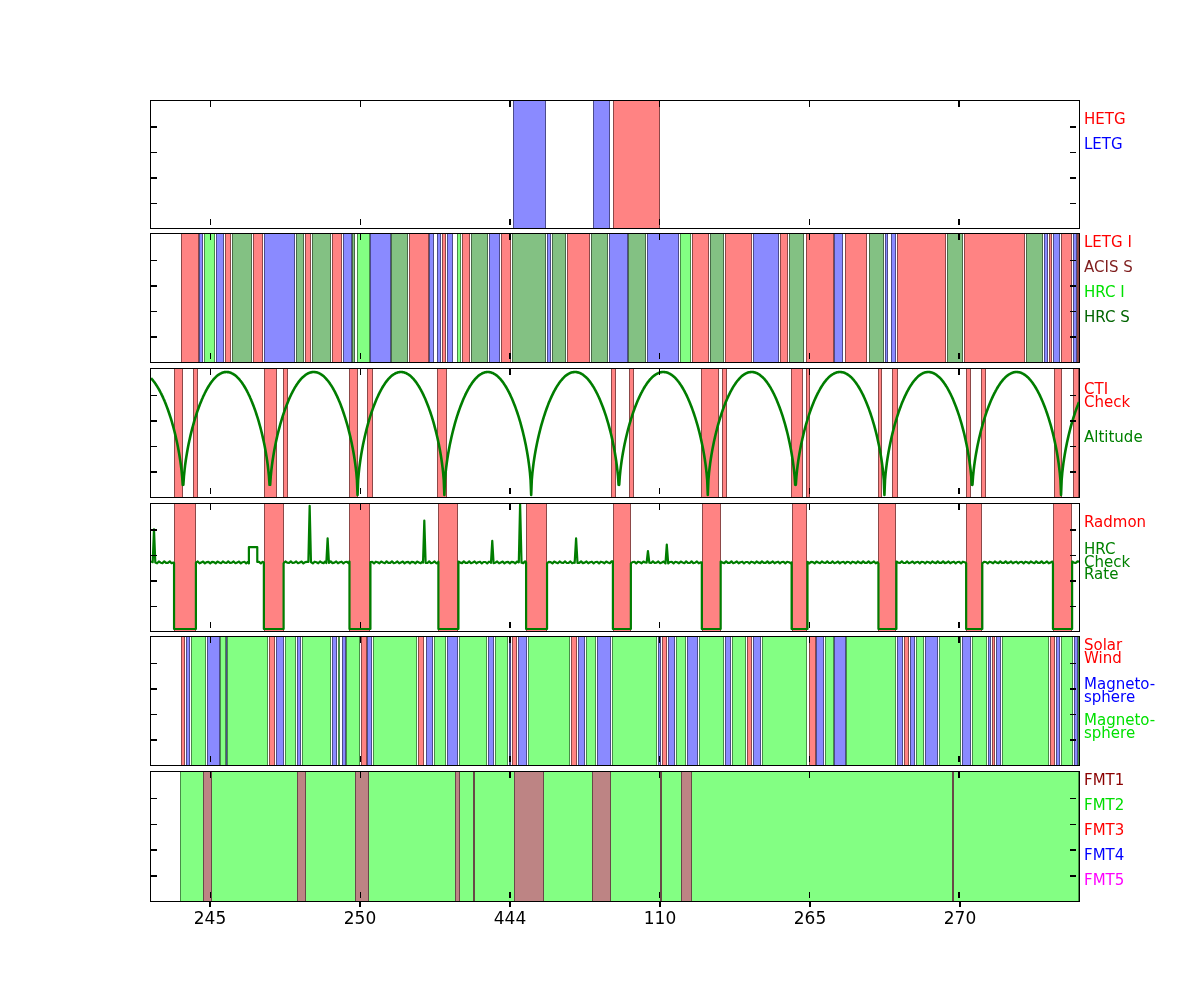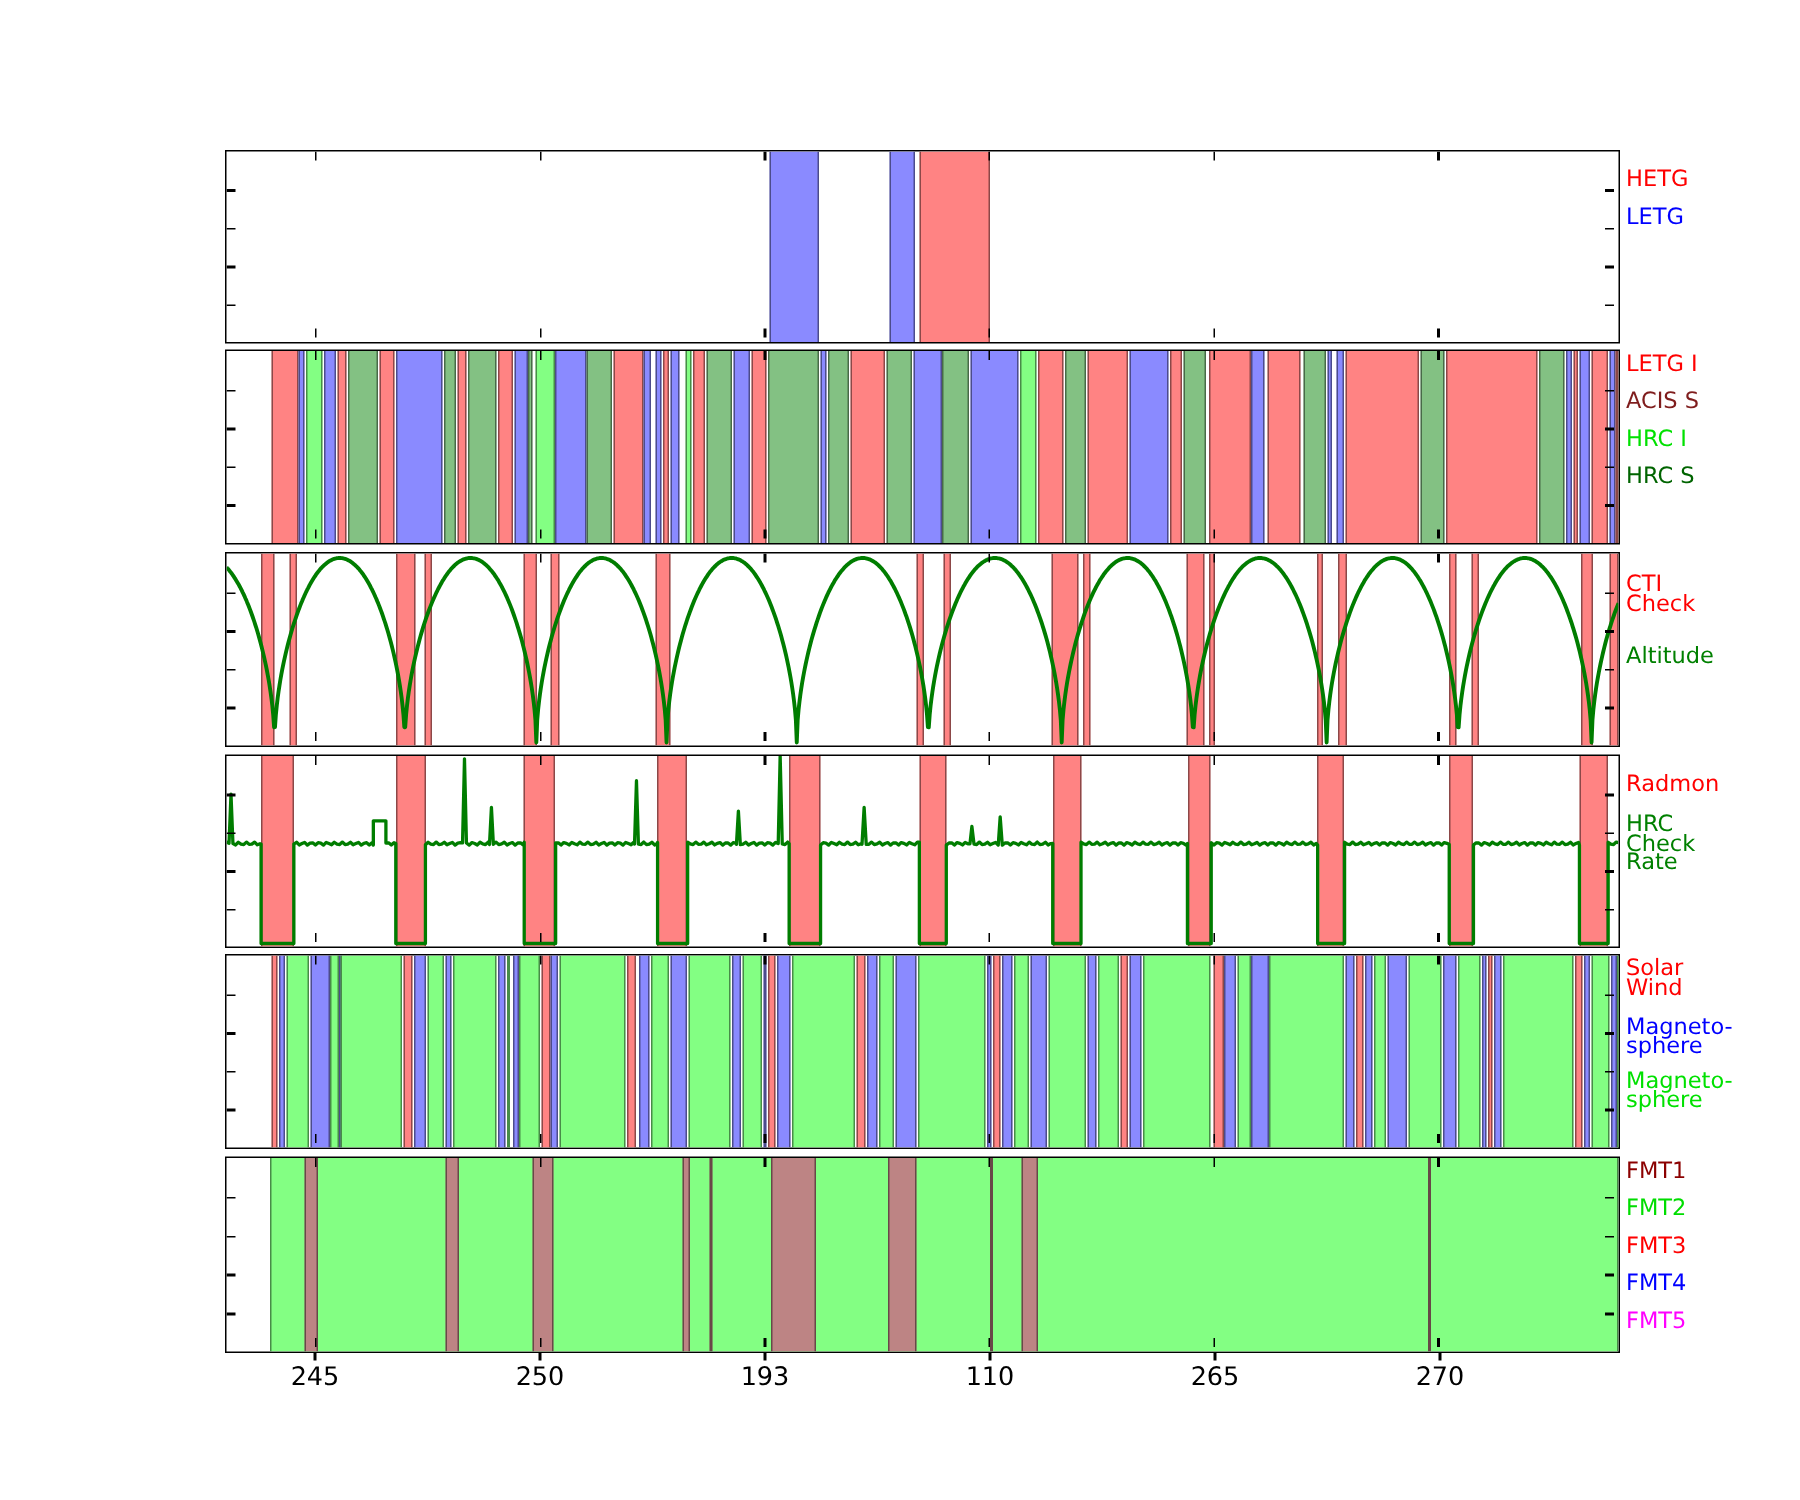--- a/index.html
+++ b/index.html
@@ -380,21 +380,21 @@
     </div>
     <div class="legend-entry" style="top: 714px; color: rgb(0, 225, 0);">
       <div>Magneto-</div>
       <div>sphere</div>
     </div>
     <div class="xtick-out" style="left: 209.3px; top: 902px;"></div>
     <div class="x-tick-label" style="left: 178px; top: 908px;">245</div>
     <div class="xtick-out" style="left: 359.3px; top: 902px;"></div>
     <div class="x-tick-label" style="left: 328px; top: 908px;">250</div>
     <div class="xtick-out" style="left: 509.3px; top: 902px;"></div>
-    <div class="x-tick-label" style="left: 478px; top: 908px;">193</div>
+    <div class="x-tick-label" style="left: 478px; top: 908px;">444</div>
     <div class="xtick-out" style="left: 659.3px; top: 902px;"></div>
     <div class="x-tick-label" style="left: 628px; top: 908px;">110</div>
     <div class="xtick-out" style="left: 809.3px; top: 902px;"></div>
     <div class="x-tick-label" style="left: 778px; top: 908px;">265</div>
     <div class="xtick-out" style="left: 959.3px; top: 902px;"></div>
     <div class="x-tick-label" style="left: 928px; top: 908px;">270</div>
     <div class="legend-entry" style="top: 774px; color: rgb(139, 0, 0);">
       <div>FMT1</div>
     </div>
     <div class="legend-entry" style="top: 799px; color: rgb(0, 221, 0);">

